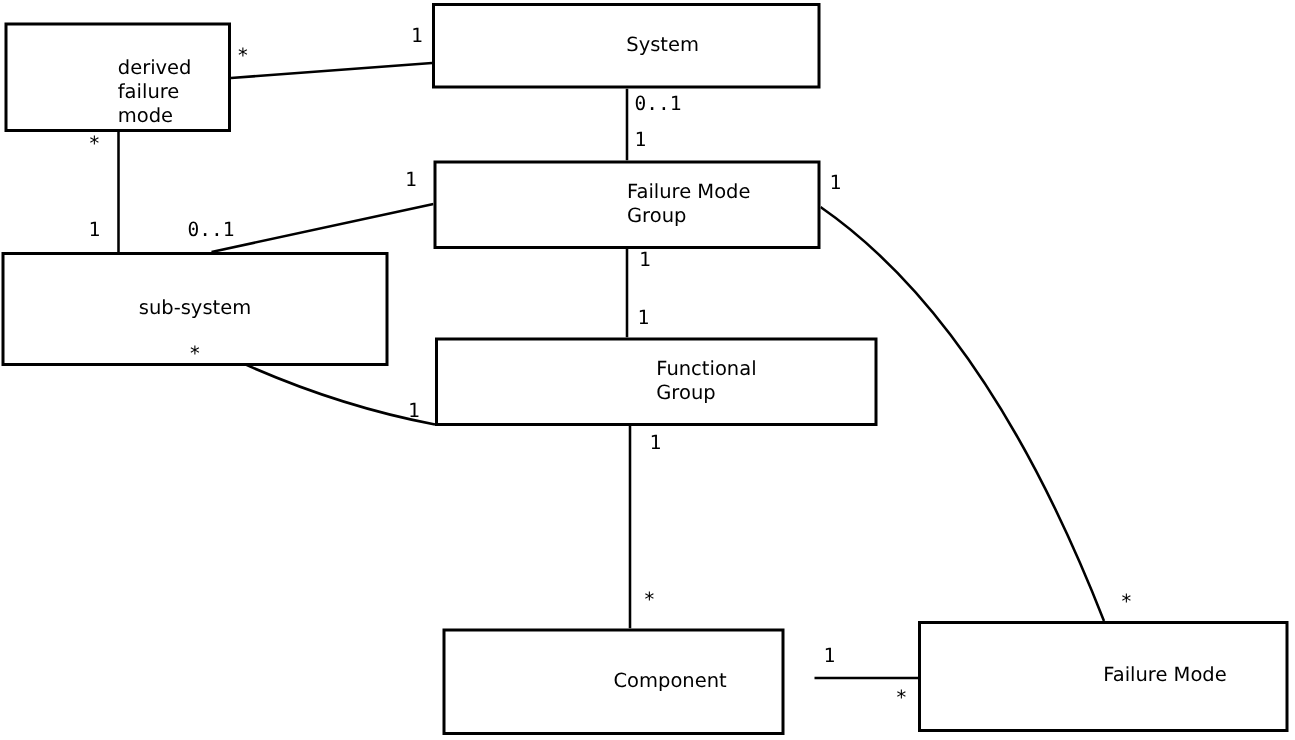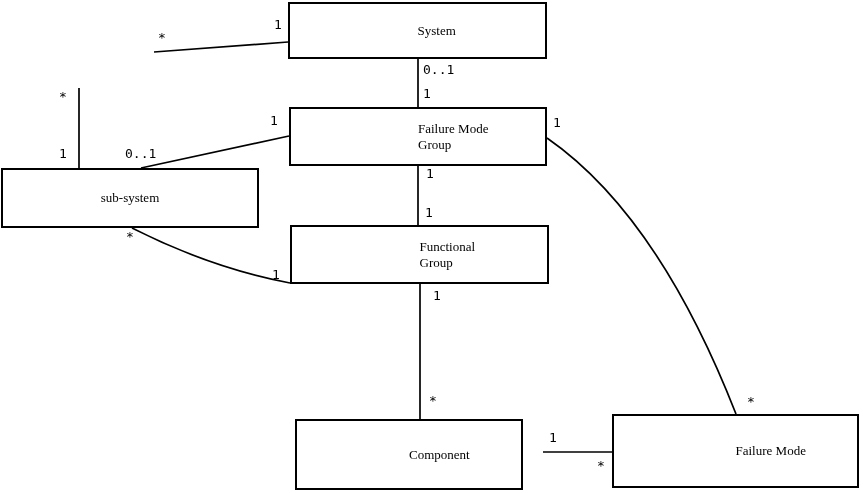--- a/index.html
+++ b/index.html
@@ -24,21 +24,20 @@
     background: #ffffff;
   }
   .box .lbl {
     position: absolute;
     left: 50%;
     top: 50%;
     transform: translateY(-50%);
     font-size: 13px;
     line-height: 16px;
     white-space: pre-line;
-    font-family: Liberation Serif, serif;
   }
   .box .lbl.nudge { margin-top: 10px; }
   .box.centered .lbl {
     left: 0;
     width: 100%;
     text-align: center;
     transform: translateY(-50%);
   }
   .mult {
     position: absolute;
@@ -57,35 +56,40 @@
     <path d="M79 88 L79 168" stroke="#000" stroke-width="1.7" fill="none"></path>
     <path d="M418 59 L418 107" stroke="#000" stroke-width="1.7" fill="none"></path>
     <path d="M289 136 L141 168" stroke="#000" stroke-width="1.7" fill="none"></path>
     <path d="M418 166 L418 225" stroke="#000" stroke-width="1.7" fill="none"></path>
     <path d="M132 228 Q211 268 290 283" stroke="#000" stroke-width="1.7" fill="none"></path>
     <path d="M420 284 L420 419" stroke="#000" stroke-width="1.7" fill="none"></path>
     <path d="M543 452 L612 452" stroke="#000" stroke-width="1.7" fill="none"></path>
     <path d="M547 138 Q658 215 736 414" stroke="#000" stroke-width="1.7" fill="none"></path>
   </svg>
 
+  <div class="box" style="left:3px; top:15px; width:151px; height:73px;">
+    <span class="lbl nudge">derived
+failure
+mode</span>
+  </div>
 
   <div class="box" style="left:288px; top:2px; width:259px; height:57px;">
     <span class="lbl">System</span>
   </div>
 
   <div class="box" style="left:289px; top:107px; width:258px; height:59px;">
     <span class="lbl">Failure Mode
 Group</span>
   </div>
 
-  <div class="box centered" style="left:1px; top:168px; width:258px; height:60px;">
+  <div class="box centered" style="left:1px; top:168px; width:258px; height:76px;">
     <span class="lbl">sub-system</span>
   </div>
 
-  <div class="box" style="left:290px; top:225px; width:259px; height:59px;">
+  <div class="box" style="left:290px; top:225px; width:295px; height:59px;">
     <span class="lbl">Functional
 Group</span>
   </div>
 
   <div class="box" style="left:295px; top:419px; width:228px; height:71px;">
     <span class="lbl">Component</span>
   </div>
 
   <div class="box" style="left:612px; top:414px; width:247px; height:74px;">
     <span class="lbl">Failure Mode</span>

